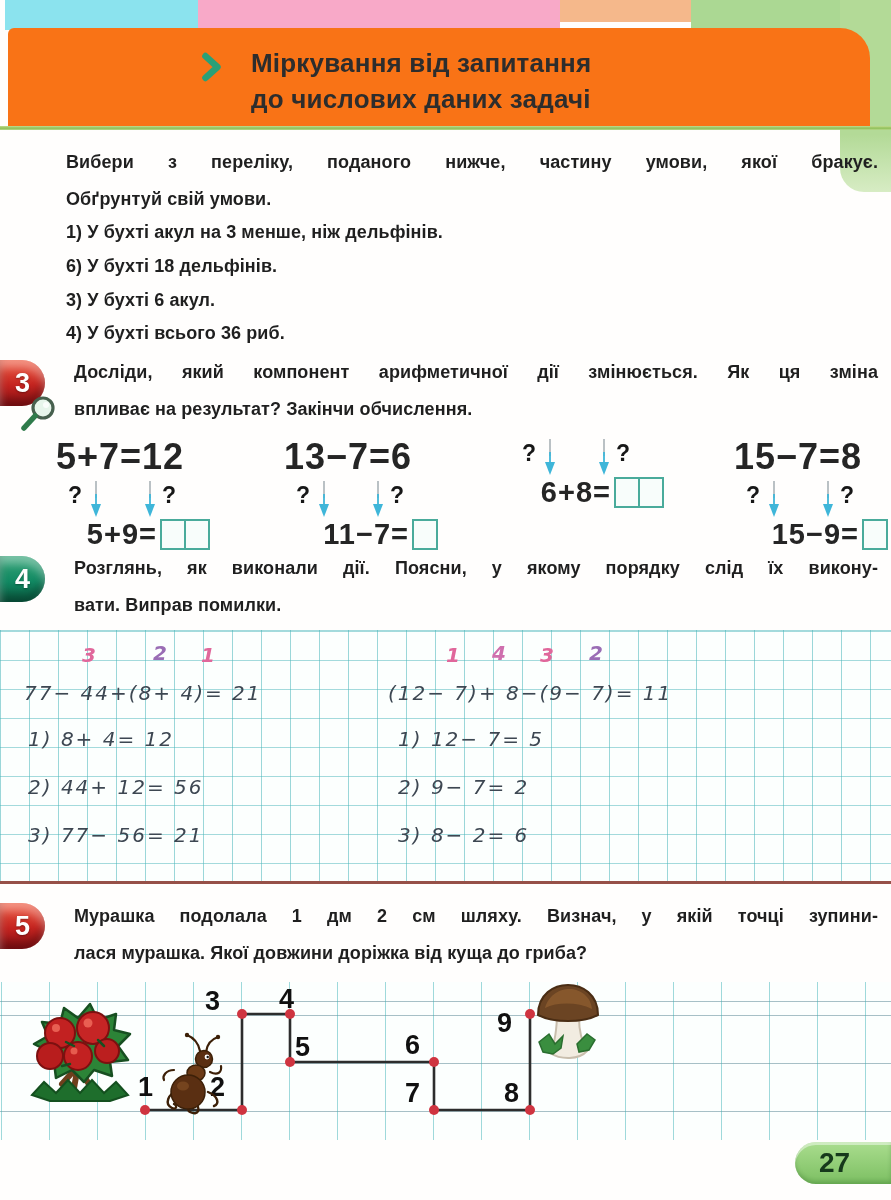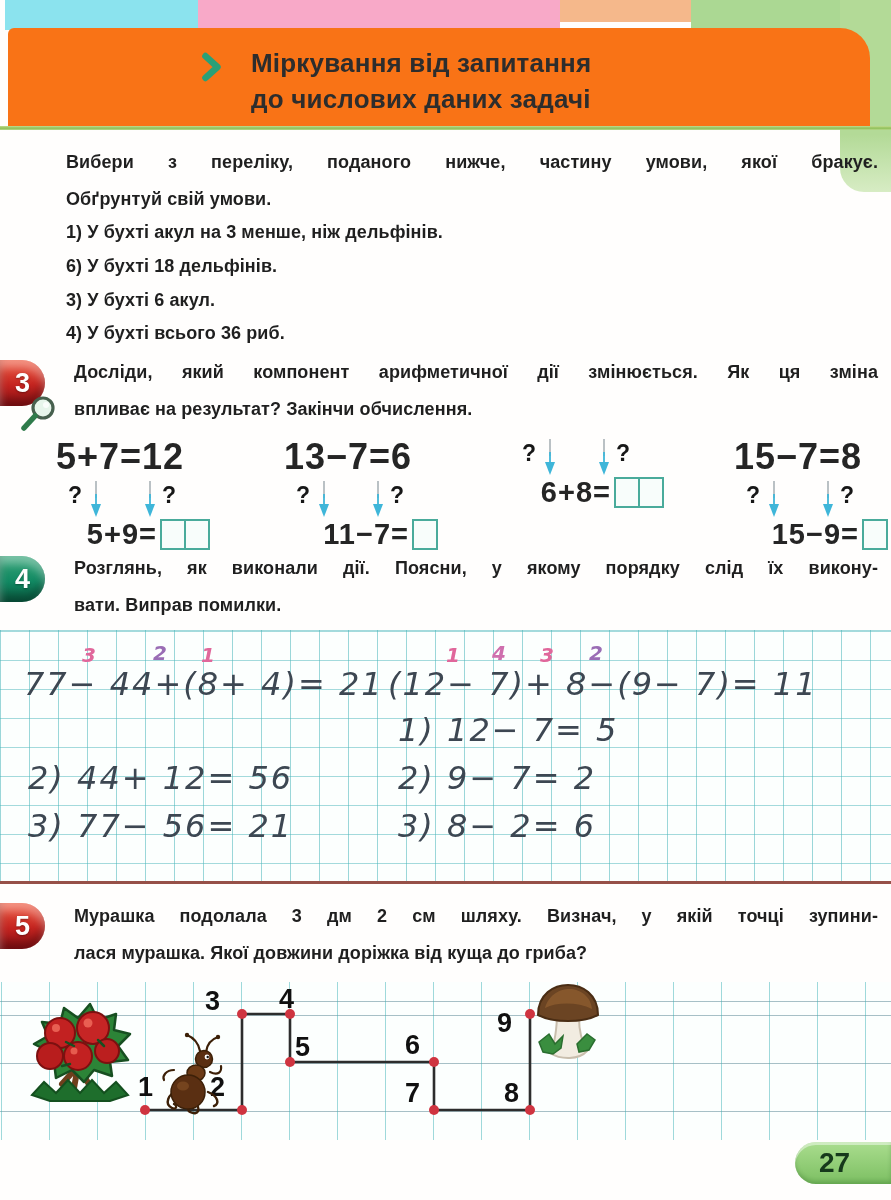--- a/index.html
+++ b/index.html
@@ -58,21 +58,21 @@
 
   
   .grid1 { position:absolute; left:0; top:630px; width:891px; height:254px;
     background-color:#fcfffe;
     background-image:
       repeating-linear-gradient(to right,rgba(74,182,186,.55) 0 1.4px,transparent 1.4px 29px),
       repeating-linear-gradient(to bottom,rgba(74,182,186,.5) 0 1.4px,transparent 1.4px 29px);
     border-top:1px solid rgba(74,182,186,.5);
     border-bottom:3px solid #965048; }
   .hw { position:absolute; font-family:"DejaVu Sans", sans-serif; font-style:italic;
-    color:#3d4752; font-size:32px; letter-spacing:2px; white-space:nowrap; }
+    color:#3d4752; font-size:20px; letter-spacing:2px; white-space:nowrap;margin-top:16px; }
   .mk { position:absolute; font-family:"DejaVu Sans", sans-serif; font-style:italic;
     font-weight:700; font-size:20px; }
   .mk-pink   { color:#e0679b; }
   .mk-magenta{ color:#cf6fae; }
   .mk-purple { color:#9a6db5; }
 
   .grid2 { position:absolute; left:0; top:982px; width:891px; height:158px;
     background-color:#fcfffe;
     background-image:
       repeating-linear-gradient(to right,rgba(64,180,184,.5) 0 1.5px,transparent 1.5px 48px),
@@ -226,35 +226,36 @@
 
   <div class="badge badge-green" style="top:556px;">4</div>
   <div class="pline" style="left:74px; top:595px;">вати. Виправ помилки.</div>
   <div class="pline pjust" style="left:74px; top:558px; width:804px;">Розглянь, як виконали дії. Поясни, у якому порядку слід їх викону-</div>
 
   <div class="grid1">
     <span class="mk mk-pink" style="left:82px;  top:12px;">3</span>
     <span class="mk mk-purple" style="left:153px; top:10px;">2</span>
     <span class="mk mk-pink" style="left:201px; top:12px;">1</span>
     <div class="hw" style="left:24px; top:34px;">77− 44+(8+ 4)= 21</div>
+    <div class="hw" style="left:28px; top:80px;">1)  8+ 4= 12</div>
     <div class="hw" style="left:28px; top:128px;">2)  44+ 12= 56</div>
     <div class="hw" style="left:28px; top:176px;">3)  77− 56= 21</div>
 
     <span class="mk mk-pink" style="left:446px; top:12px;">1</span>
     <span class="mk mk-magenta" style="left:492px; top:10px;">4</span>
     <span class="mk mk-pink" style="left:540px; top:12px;">3</span>
     <span class="mk mk-purple" style="left:589px; top:10px;">2</span>
     <div class="hw" style="left:388px; top:34px;">(12− 7)+ 8−(9− 7)= 11</div>
     <div class="hw" style="left:398px; top:80px;">1)  12− 7= 5</div>
     <div class="hw" style="left:398px; top:128px;">2)  9− 7= 2</div>
     <div class="hw" style="left:398px; top:176px;">3)  8− 2= 6</div>
   </div>
 
   <div class="badge badge-red" style="top:903px;">5</div>
-  <div class="pline pjust" style="left:74px; top:906px; width:804px;">Мурашка подолала 3 дм 2 см шляху. Визнач, у якій точці зупини-</div>
+  <div class="pline pjust" style="left:74px; top:906px; width:804px;">Мурашка подолала 1 дм 2 см шляху. Визнач, у якій точці зупини-</div>
   <div class="pline" style="left:74px; top:943px;">лася мурашка. Якої довжини доріжка від куща до гриба?</div>
 
   <div class="grid2">
     <svg class="pathsvg" style="left:0; top:0;" width="891" height="158">
       <polyline points="145,128 242,128 242,32 290,32 290,80 434,80 434,128 530,128 530,32" fill="none" stroke="#2d2d2d" stroke-width="2.6"></polyline>
       <circle cx="145" cy="128" r="5" fill="#cf3440"></circle>
       <circle cx="242" cy="128" r="5" fill="#cf3440"></circle>
       <circle cx="242" cy="32" r="5" fill="#cf3440"></circle>
       <circle cx="290" cy="32" r="5" fill="#cf3440"></circle>
       <circle cx="290" cy="80" r="5" fill="#cf3440"></circle>

